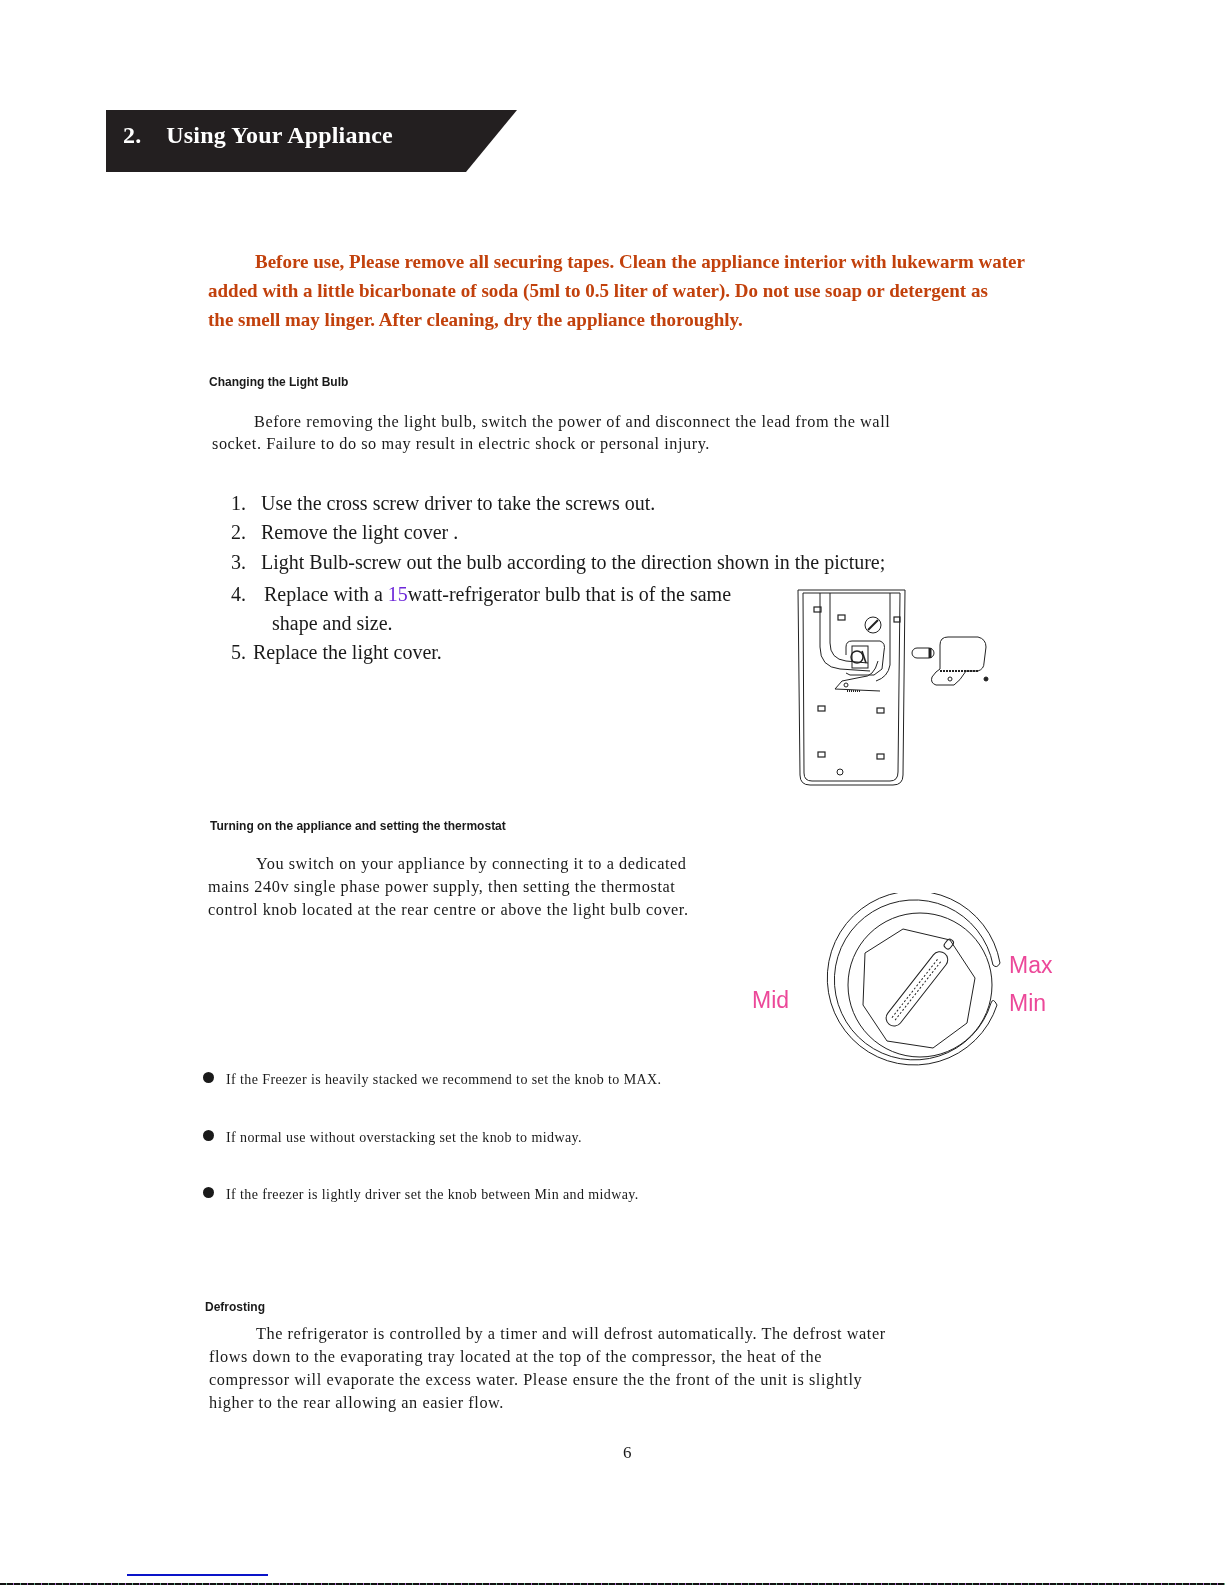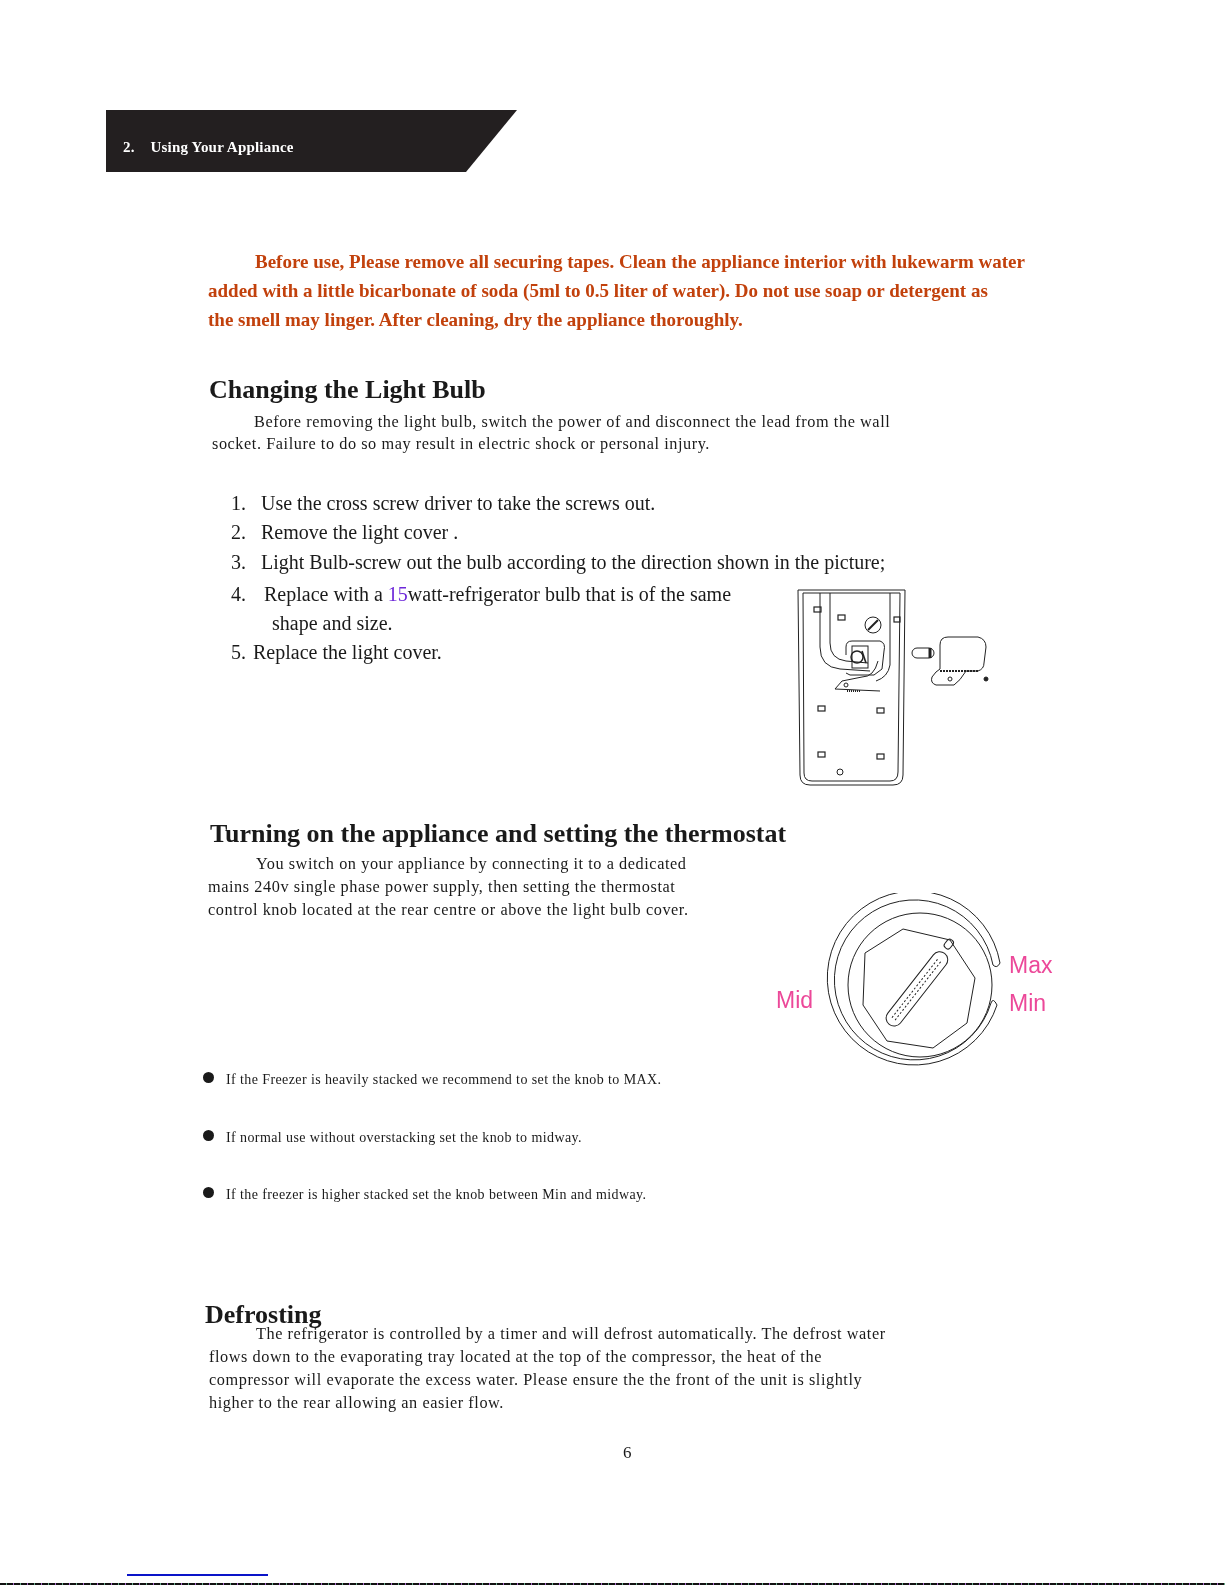--- a/index.html
+++ b/index.html
@@ -1,25 +1,25 @@
 <!DOCTYPE html>
 <html><head>
   <meta charset="utf-8">
   <style>
     html, body { margin: 0; padding: 0; background: #ffffff; }
     body { width: 1225px; height: 1585px; position: relative; overflow: hidden; color: #1a1a1a; }
     .abs { position: absolute; }
 
     .banner { left: 106px; top: 110px; width: 411px; height: 62px; }
     .banner svg { position: absolute; left: 0; top: 0; }
-    .banner-text { position: absolute; left: 17px; top: 12px; font-family: "Liberation Serif", serif; font-weight: bold; font-size: 15px; color: #ffffff; white-space: pre; letter-spacing: 0.2px; margin-top: 17px; }
+    .banner-text { position: absolute; left: 17px; top: 12px; font-family: "Liberation Serif", serif; font-weight: bold; font-size: 24px; color: #ffffff; white-space: pre; letter-spacing: 0.2px; }
 
     .p { font-family: "Liberation Serif", serif; font-size: 19px; line-height: 29px; color: #c2410c; white-space: nowrap; font-weight: bold; }
     .pc { font-family: "Liberation Serif", serif; font-size: 17.5px; line-height: 21.5px; color: #1a1a1a; white-space: nowrap; letter-spacing: 0.6px; transform: scaleX(0.93); transform-origin: left top; }
-    .h { font-family: Liberation Serif, serif; font-weight: bold; font-size: 26px; color: #1a1a1a; white-space: nowrap; }
+    .h { font-family: Liberation Sans, sans-serif; font-weight: bold; font-size: 12px; color: #1a1a1a; white-space: nowrap; }
 
     .step { font-family: "Liberation Serif", serif; font-size: 20px; color: #1a1a1a; white-space: nowrap; }
     .hl { color: #6d28d9; }
 
     .bullet { font-family: "Liberation Serif", serif; font-size: 14px; color: #1a1a1a; white-space: nowrap; letter-spacing: 0.4px; }
     .dot { display: inline-block; width: 11px; height: 11px; border-radius: 50%; background: #1a1a1a; margin-right: 12px; vertical-align: 1px; }
 
     .knob-label { font-family: "Liberation Sans", sans-serif; font-size: 23px; color: #ec4899; }
     .page-num { font-family: "Liberation Serif", serif; font-size: 17px; color: #1a1a1a; }
 
@@ -116,27 +116,27 @@
   <path d="M166,110 Q168,104 172,112"></path>
   <circle cx="95" cy="92" r="72"></circle>
   <polygon points="78,36 125,47 150,85 142,130 108,155 62,148 38,112 40,60"></polygon>
   <g transform="rotate(-52 95 92)">
     <rect x="45" y="84" width="90" height="16" rx="8"></rect>
     <line x1="52" y1="90" x2="128" y2="90" stroke-dasharray="2,2"></line>
     <line x1="52" y1="94" x2="128" y2="94" stroke-dasharray="2,2"></line>
     <rect x="140" y="86" width="10" height="7" rx="3"></rect>
   </g>
 </svg>
-<div class="abs knob-label" style="left:776px; top:987px;">Mid</div>
+<div class="abs knob-label" style="left:752px; top:987px;">Mid</div>
 <div class="abs knob-label" style="left:1009px; top:952px;">Max</div>
 <div class="abs knob-label" style="left:1009px; top:990px;">Min</div>
 
 <div class="abs bullet" style="left:203px; top:1072px;"><span class="dot"></span><span>If the Freezer is heavily stacked we recommend to set the knob to MAX.</span></div>
 <div class="abs bullet" style="left:203px; top:1130px;"><span class="dot"></span><span>If normal use without overstacking set the knob to midway.</span></div>
-<div class="abs bullet" style="left:203px; top:1187px;"><span class="dot"></span><span>If the freezer is higher stacked set the knob between Min and midway.</span></div>
+<div class="abs bullet" style="left:203px; top:1187px;"><span class="dot"></span><span>If the freezer is lightly driver set the knob between Min and midway.</span></div>
 
 <div class="abs h" style="left:205px; top:1289px;margin-top:11px;">Defrosting</div>
 <div class="abs pc" style="left:256px; top:1323px;">The refrigerator is controlled by a timer and will defrost automatically. The defrost water</div>
 <div class="abs pc" style="left:209px; top:1346px;">flows down to the evaporating tray located at the top of the compressor, the heat of the</div>
 <div class="abs pc" style="left:209px; top:1369px;">compressor will evaporate the excess water. Please ensure the the front of the unit is slightly</div>
 <div class="abs pc" style="left:209px; top:1392px;">higher to the rear allowing an easier flow.</div>
 
 <div class="abs page-num" style="left:623px; top:1443px;">6</div>
 <div class="abs blue-line"></div>
 <div class="abs bottom-strip"></div>

